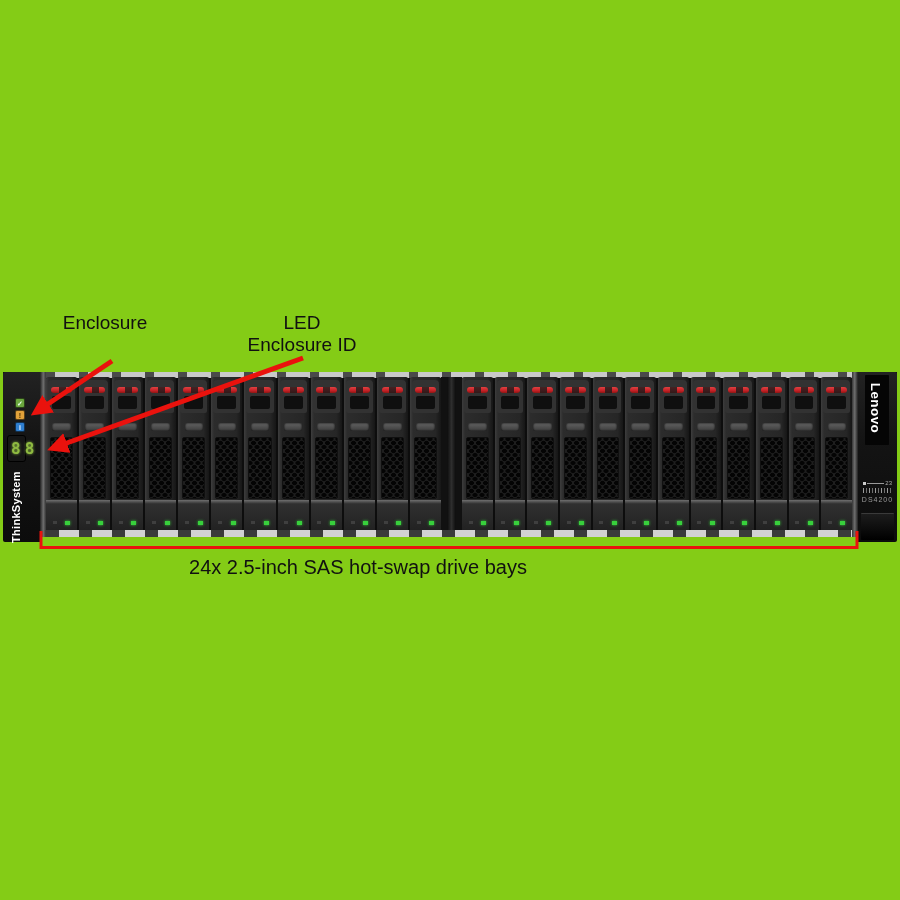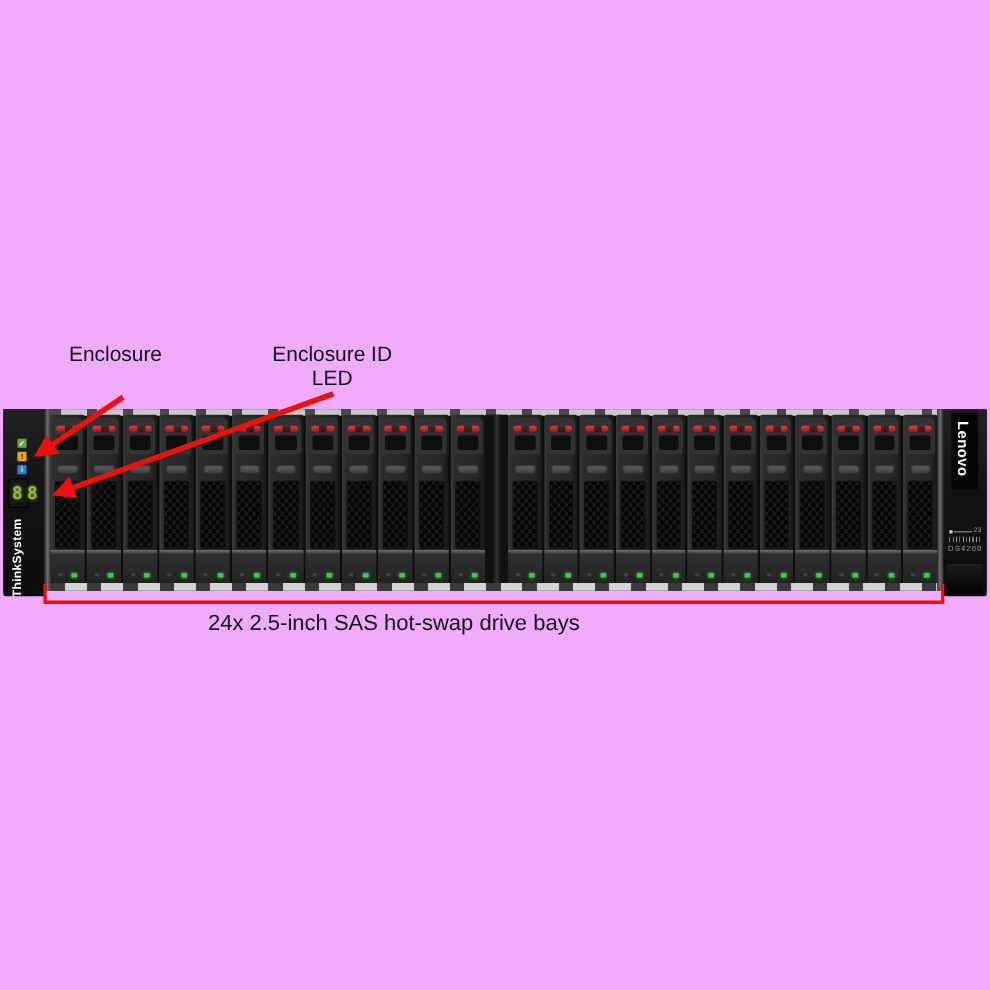--- a/index.html
+++ b/index.html
@@ -1,16 +1,16 @@
 <!DOCTYPE html>
 <html style="--annotation-red: #ea120d; --latch-red: #c42127; --activity-green: #38d03c; --status-ok-green: #6aa63e; --status-fault-amber: #e3a23a; --status-identify-blue: #2f7fd0; --segment-display-green: #8fba41;"><head>
 <meta charset="utf-8">
 <style>
   html,body{margin:0;padding:0;background:#fff;}
-  #canvas{position:relative;width:900px;height:900px;background:#f0abfc;overflow:hidden;
+  #canvas{position:relative;width:900px;height:900px;background:#84cc16;overflow:hidden;
           font-family:"Liberation Sans",sans-serif;}
 
   
   .callout{position:absolute;text-align:center;color:#111;font-size:19px;line-height:22px;}
   #label-status{left:20px;top:312px;width:170px;}
   #label-id{left:217px;top:312px;width:170px;}
   #caption{position:absolute;left:0;top:556px;width:716px;text-align:center;
            color:#111;font-size:20px;}
 
   
@@ -98,22 +98,22 @@
 </style>
 </head>
 <body>
 
 <div id="canvas">
 
   <div class="callout" id="label-status">
     <div>Enclosure</div>
   </div>
   <div class="callout" id="label-id">
+    <div>LED</div>
     <div>Enclosure ID</div>
-    <div>LED</div>
   </div>
 
   <div id="backdrop"></div>
   <div class="rail" id="rail-top"></div>
   <div class="rail" id="rail-bottom"></div>
   <div class="flange" id="flange-left"></div>
   <div class="flange" id="flange-right"></div>
 
   <div class="ear" id="ear-left">
     <div class="led-stack">

